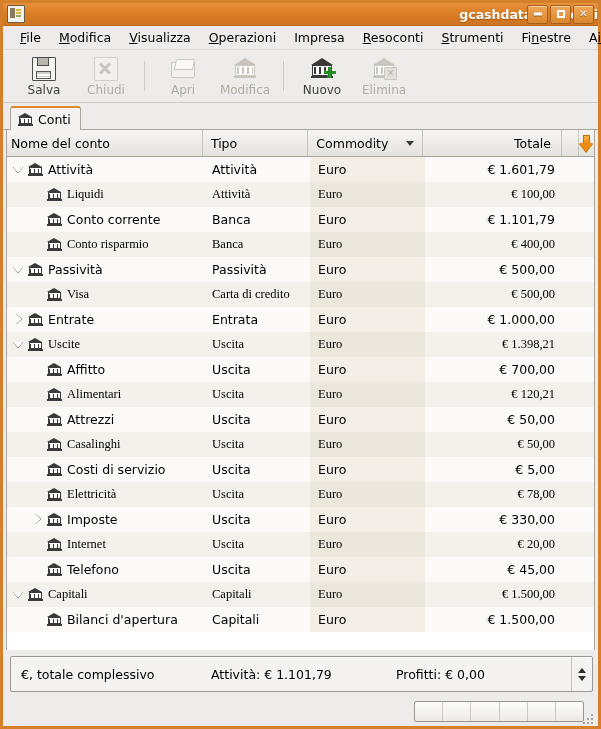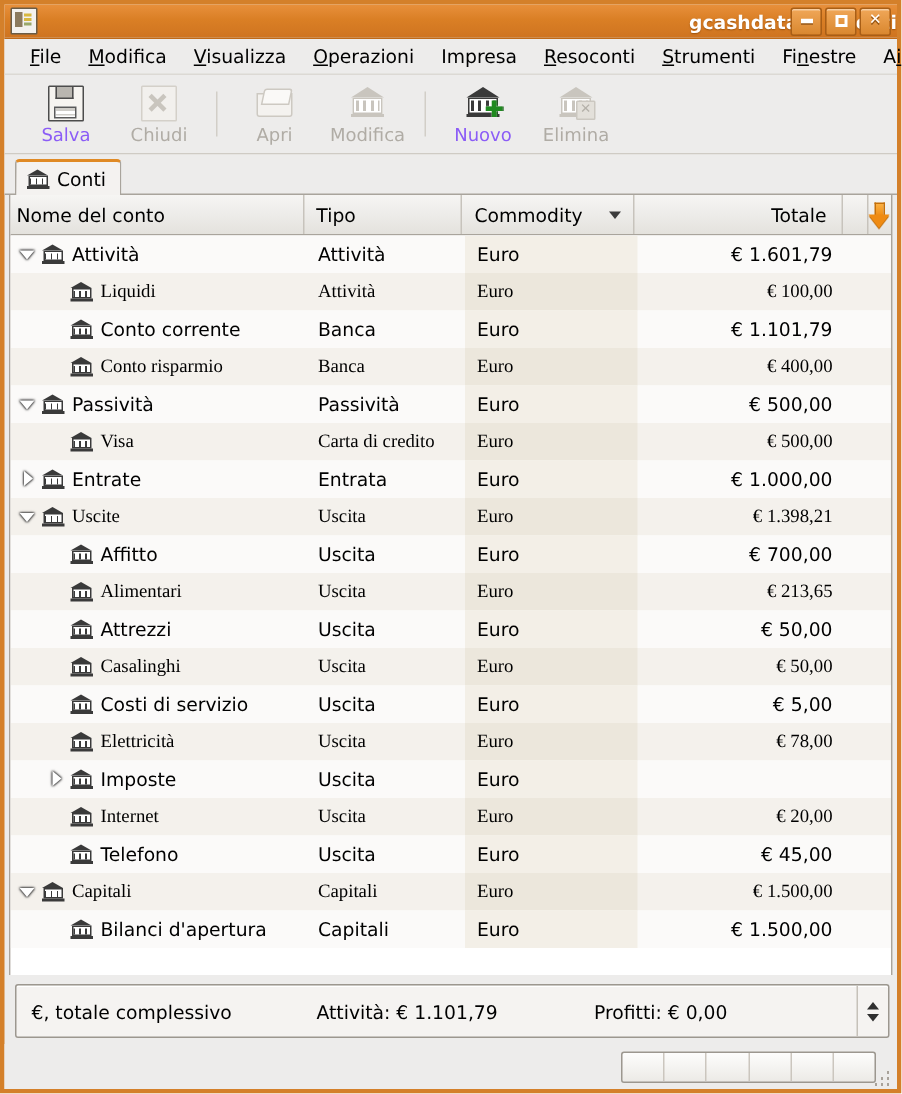--- a/index.html
+++ b/index.html
@@ -127,21 +127,21 @@
   .tool {
     width: 62px;
     height: 46px;
     display: flex;
     flex-direction: column;
     align-items: center;
     justify-content: center;
     gap: 3px;
     cursor: default;
   }
-  .tool .lbl { font-size: 12px; color: #8b5cf6; }
+  .tool .lbl { font-size: 12px; color: #404040; }
   .tool.disabled .lbl { color: #b0aca5; }
   .tool .glyph { width: 26px; height: 24px; position: relative; }
   .tsep {
     width: 1px; height: 30px;
     background: #d2cec7;
     margin: 0 7px;
   }
 
   
   .ic-floppy {
@@ -794,21 +794,21 @@
             <div class="rowbank">
               <div class="roof"></div>
               <div class="body"></div>
               <div class="cols"></div>
               <div class="base"></div>
             </div>
             <span>Alimentari</span>
           </div>
           <div class="cell c-type">Uscita</div>
           <div class="cell c-commodity">Euro</div>
-          <div class="cell c-total">€ 213,65</div>
+          <div class="cell c-total">€ 120,21</div>
           <div class="cell c-end"></div>
         </div>
         <div class="row odd">
           <div class="cell c-name ind-1">
             <div class="expander"></div>
             <div class="rowbank">
               <div class="roof"></div>
               <div class="body"></div>
               <div class="cols"></div>
               <div class="base"></div>
@@ -874,20 +874,21 @@
             <div class="rowbank">
               <div class="roof"></div>
               <div class="body"></div>
               <div class="cols"></div>
               <div class="base"></div>
             </div>
             <span>Imposte</span>
           </div>
           <div class="cell c-type">Uscita</div>
           <div class="cell c-commodity">Euro</div>
+          <div class="cell c-total">€ 330,00</div>
           <div class="cell c-end"></div>
         </div>
         <div class="row even">
           <div class="cell c-name ind-1">
             <div class="expander"></div>
             <div class="rowbank">
               <div class="roof"></div>
               <div class="body"></div>
               <div class="cols"></div>
               <div class="base"></div>

